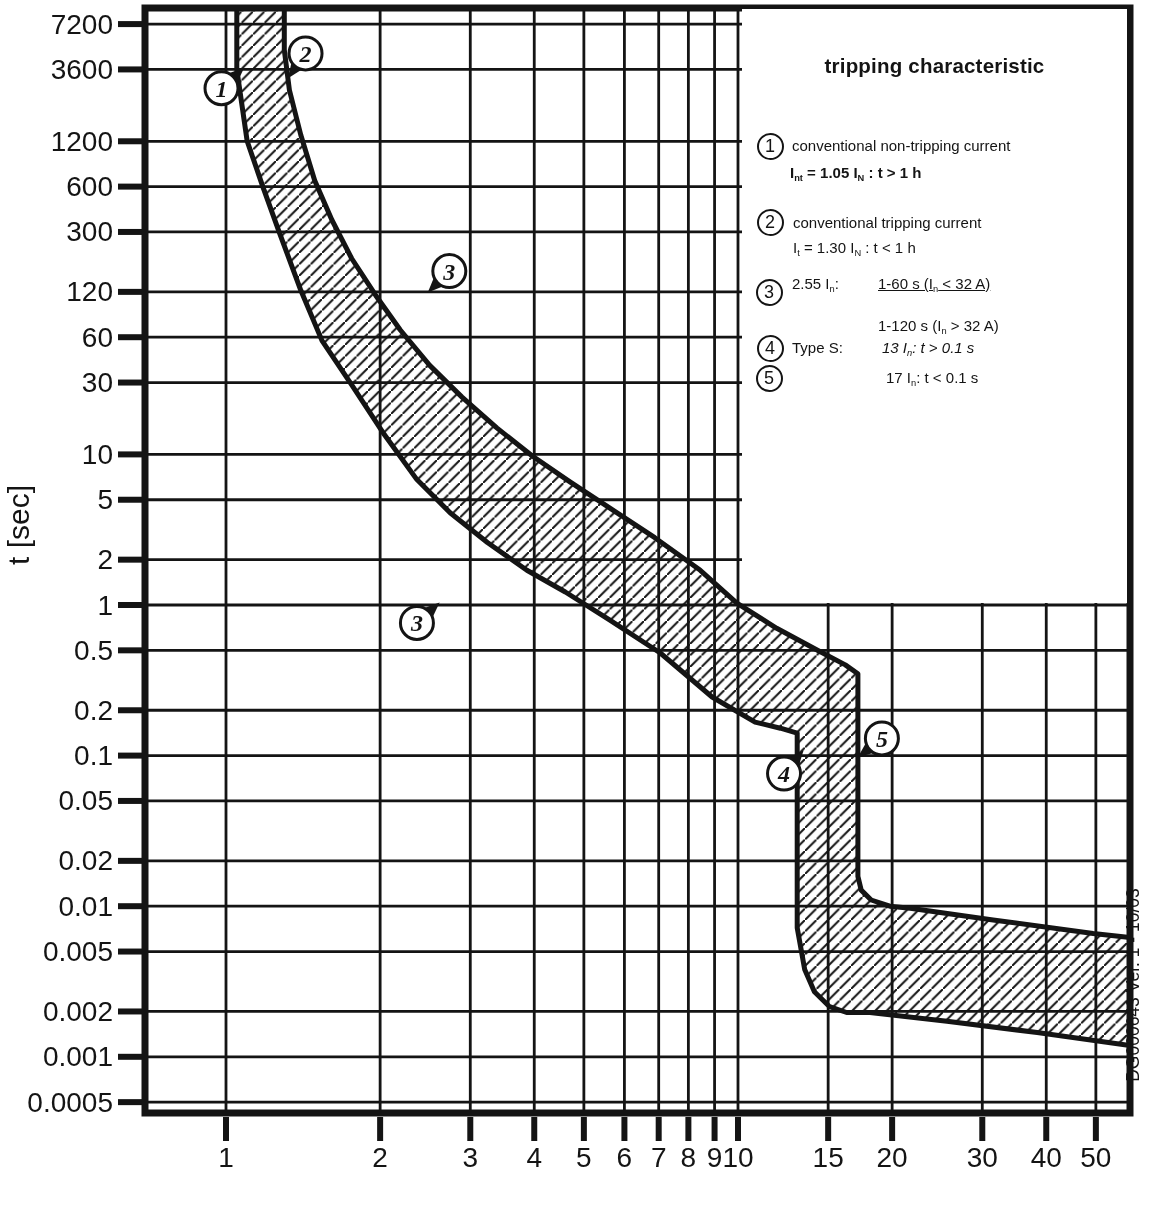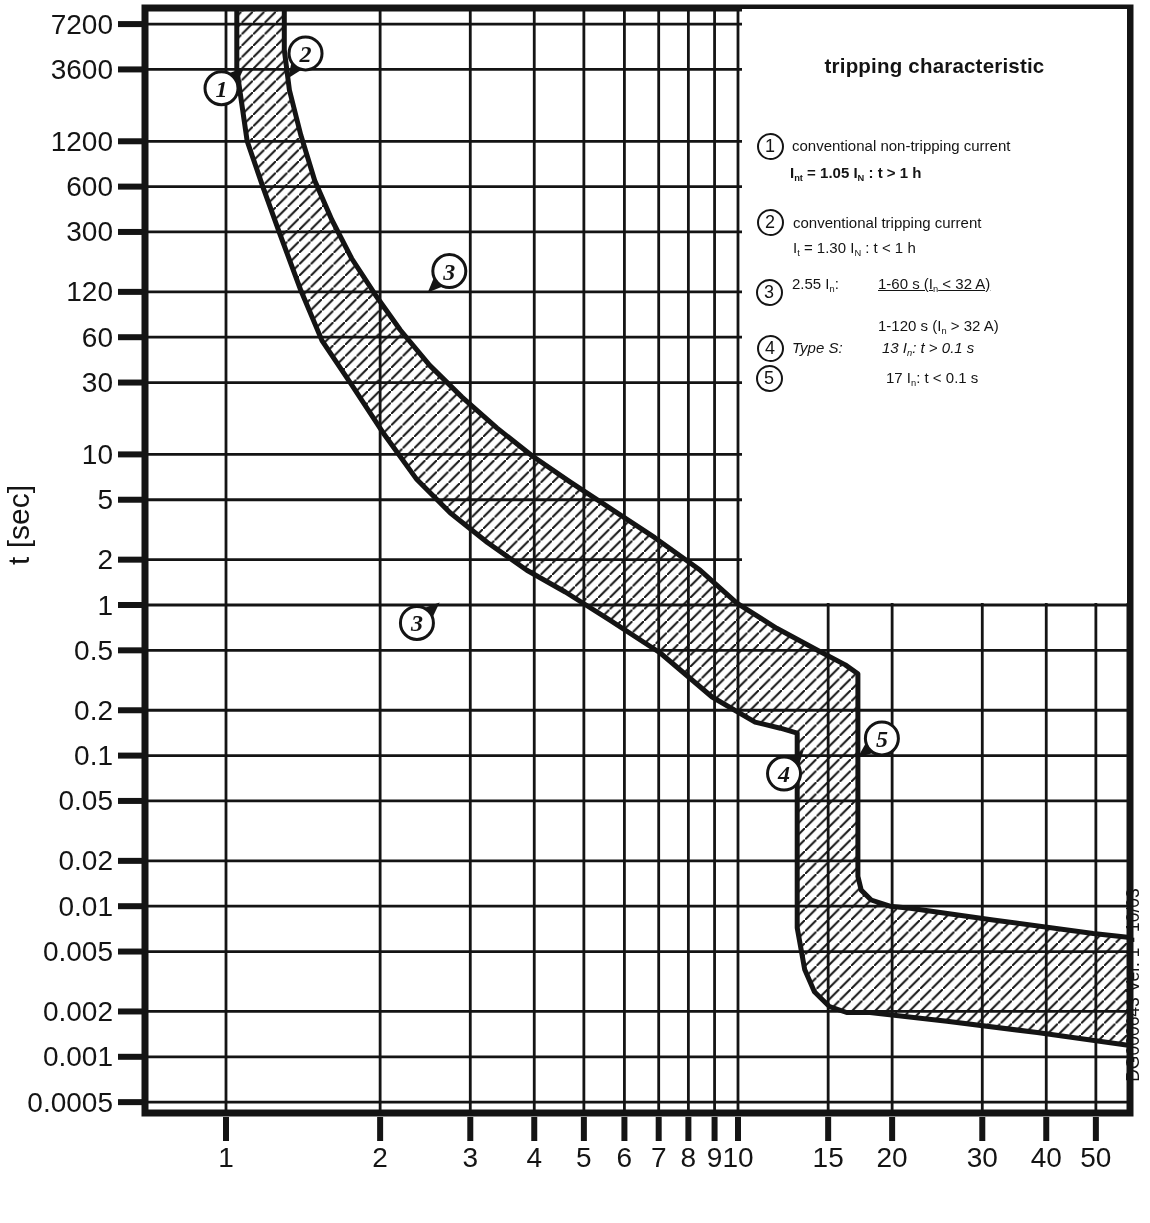--- a/index.html
+++ b/index.html
@@ -215,21 +215,21 @@
         <div class="lg-row-text" style="left: 50px; top: 125px;">conventional non-tripping current</div>
         <div class="lg-row-text" style="left: 48px; top: 152px; font-weight: bold;">I<sub>nt</sub> = 1.05 I<sub>N</sub> : t &gt; 1 h</div>
         <div class="lg-circle" style="left: 14.5px; top: 199.5px;">2</div>
         <div class="lg-row-text" style="left: 51px; top: 202px;">conventional tripping current</div>
         <div class="lg-row-text" style="left: 51px; top: 227px;">I<sub>t</sub> = 1.30 I<sub>N</sub> : t &lt; 1 h</div>
         <div class="lg-circle" style="left: 13.5px; top: 269.5px;">3</div>
         <div class="lg-row-text" style="left: 50px; top: 263px;">2.55 I<sub>n</sub>:</div>
         <div class="lg-row-text" style="left: 136px; top: 263px; text-decoration: underline;">1-60 s (I<sub>n</sub> &lt; 32 A)</div>
         <div class="lg-row-text" style="left: 136px; top: 305px;">1-120 s (I<sub>n</sub> &gt; 32 A)</div>
         <div class="lg-circle" style="left: 14.5px; top: 325.5px;">4</div>
-        <div class="lg-row-text" style="left: 50px; top: 327px; font-style: italic;">Type S:</div>
+        <div class="lg-row-text" style="left: 50px; top: 327px;">Type S:</div>
         <div class="lg-row-text" style="left: 140px; top: 327px; font-style: italic;">13 I<sub>n</sub>: t &gt; 0.1 s</div>
         <div class="lg-circle" style="left: 13.5px; top: 355.5px;">5</div>
         <div class="lg-row-text" style="left: 144px; top: 357px;">17 I<sub>n</sub>: t &lt; 0.1 s</div>
       </div>
   </div>
 
   <div id="y-axis-title">t [sec]</div>
 
 </div>
 

